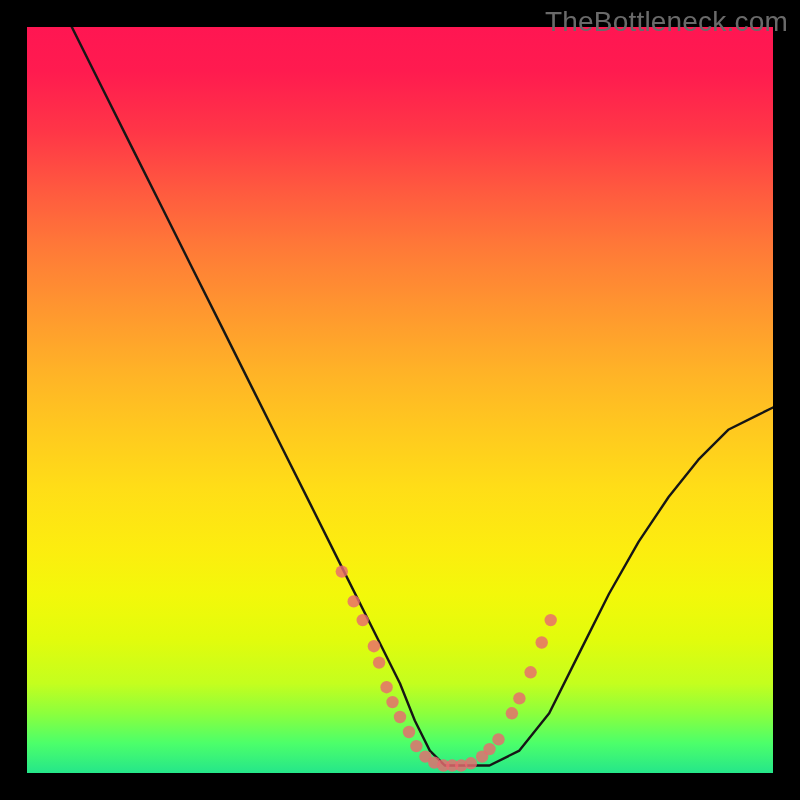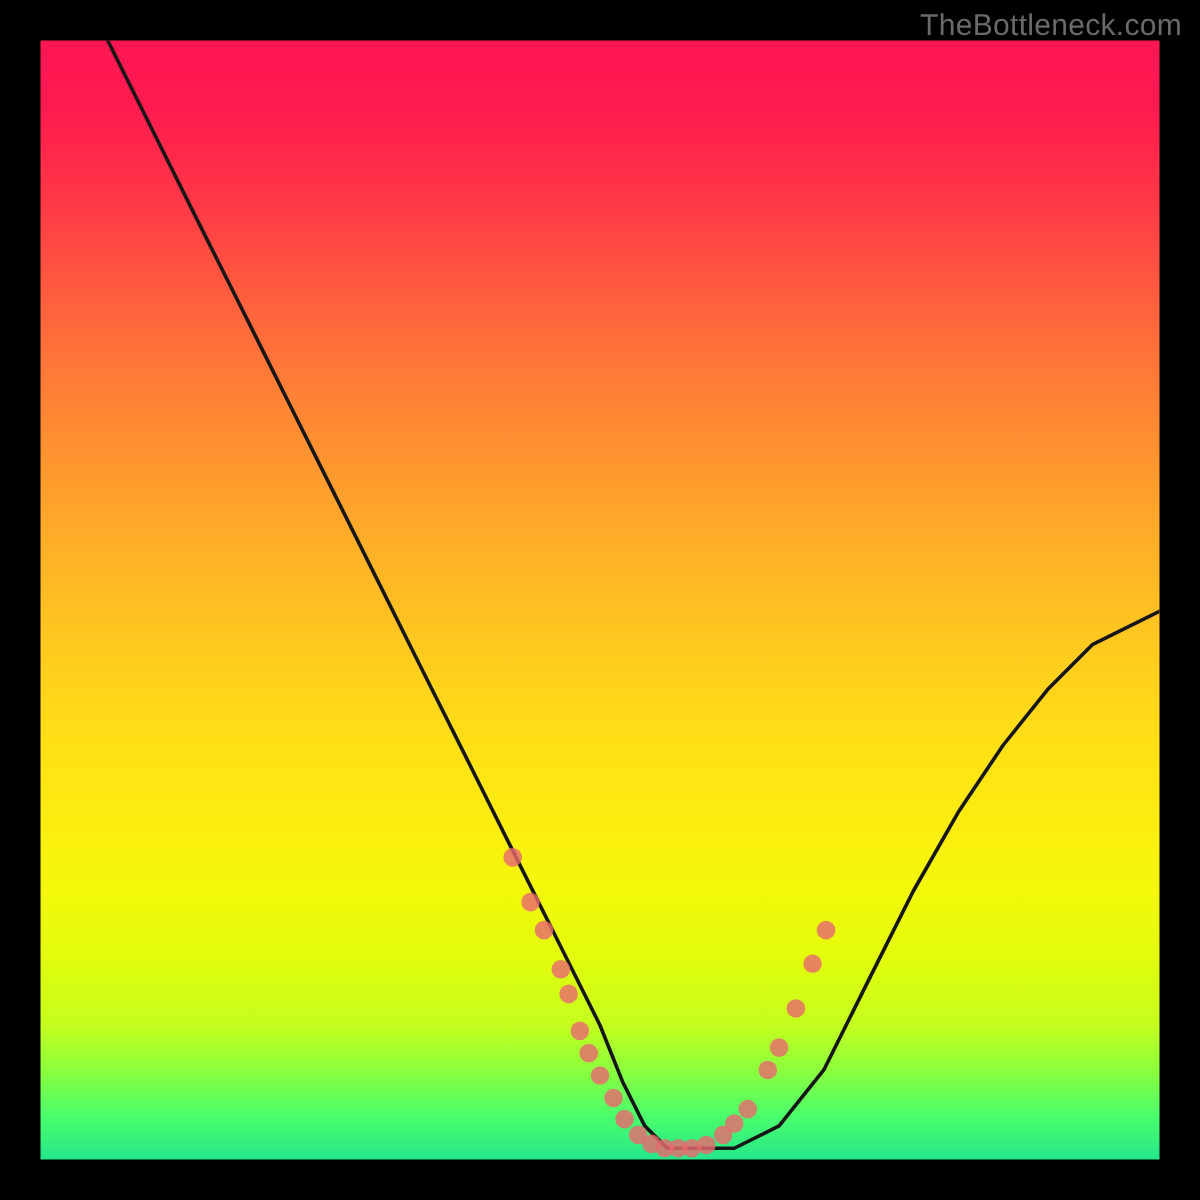--- a/index.html
+++ b/index.html
@@ -41,21 +41,21 @@
     left: 0;
     top: 0;
     width: 746px;
     height: 746px;
   }
   .watermark {
     position: absolute;
     top: 6px;
     right: 12px;
     color: #6a6a6a;
-    font-size: 20px;
+    font-size: 28px;
     font-weight: 500;
     letter-spacing: 0.2px;
     user-select: none;
   }
 </style>
 </head>
 <body>
 
 <div class="frame">
   <svg class="curve" viewBox="0 0 746 746" preserveAspectRatio="none">

